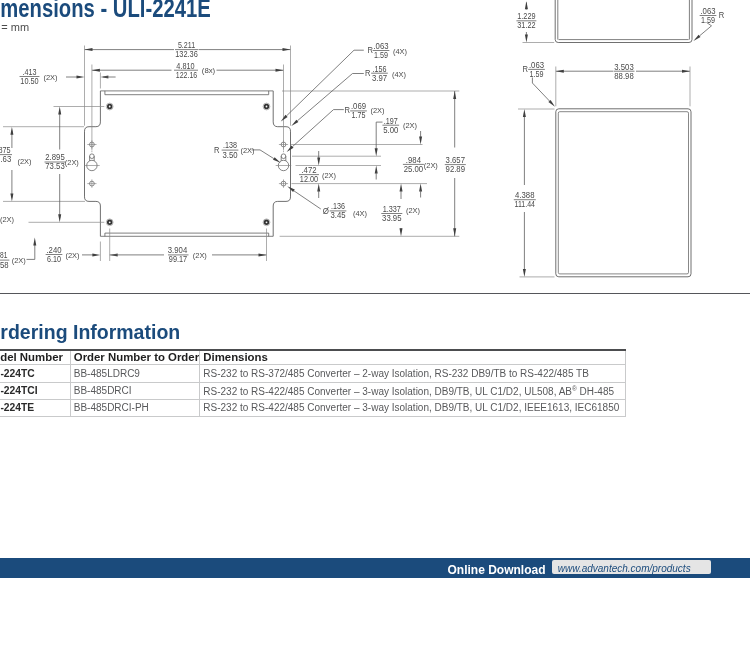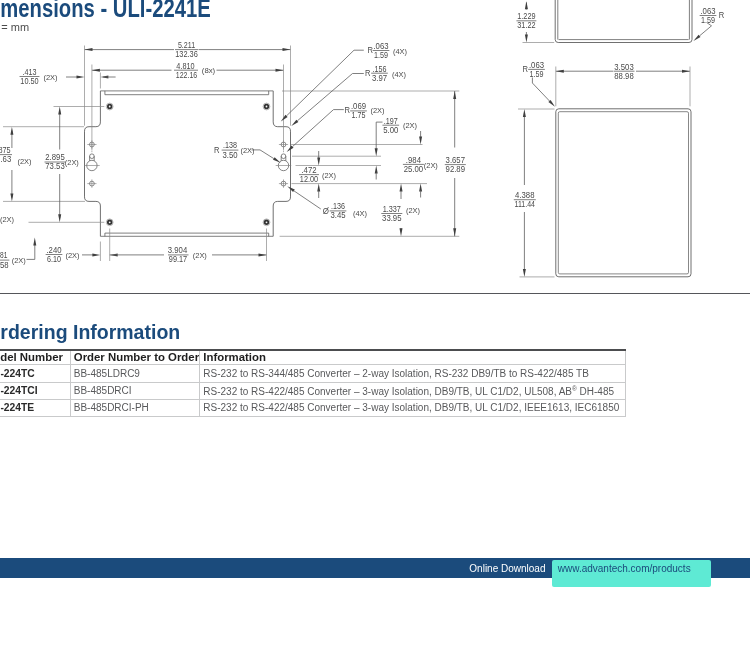--- a/index.html
+++ b/index.html
@@ -13,23 +13,23 @@
 table{position:absolute;left:-22.5px;top:348.6px;border-collapse:collapse;table-layout:fixed;
   font-size:10px;color:#58595b;}
 table{border-top:2px solid #4c4d4f;}
 td,th{border-bottom:1px solid #c9cacb;border-right:1px solid #c9cacb;padding:0 0 0 3.2px;
   white-space:nowrap;overflow:hidden;text-align:left;vertical-align:middle;}
 td:first-child,th:first-child{padding-left:6.3px;}
 th{color:#1e1e1e;font-size:11.4px;height:13.8px;}
 td{height:16.2px;}
 td.m{font-weight:bold;color:#2a2a2a;font-size:10.3px;}
 #foot{left:0;top:558.2px;width:750px;height:20px;background:#1b4b7c;}
-#foot .lbl{position:absolute;right:204.5px;top:4.5px;color:#fff;font-weight:normal;font-size:10px;}
-#foot .box{position:absolute;left:552.3px;top:2px;width:158.5px;height:27px;background:#5eead4;
-  border-radius:2px;}
+#foot .lbl{position:absolute;right:204.5px;top:4.5px;color:#fff;font-weight:bold;font-size:12px;}
+#foot .box{position:absolute;left:552.3px;top:2px;width:158.5px;height:14px;background:#e5e5e5;
+  border-radius:2px;font-style:italic;}
 #foot .box span{position:absolute;left:5.5px;top:2.5px;font-size:10px;color:#1b4b7c;}
 </style></head>
 <body>
 <svg width="750" height="302" viewBox="0 0 750 302" style="position:absolute;left:0;top:0" font-family="Liberation Sans, sans-serif">
     <line x1="100.4" y1="90.9" x2="273.2" y2="90.9" stroke="#606060" stroke-width="0.8"></line>
     <line x1="104.9" y1="94.7" x2="268.7" y2="94.7" stroke="#606060" stroke-width="0.8"></line>
     <line x1="104.9" y1="90.9" x2="104.9" y2="94.7" stroke="#606060" stroke-width="0.8"></line>
     <line x1="268.7" y1="90.9" x2="268.7" y2="94.7" stroke="#606060" stroke-width="0.8"></line>
     <line x1="100.4" y1="236.3" x2="273.2" y2="236.3" stroke="#606060" stroke-width="0.8"></line>
     <line x1="104.9" y1="233.1" x2="268.7" y2="233.1" stroke="#606060" stroke-width="0.8"></line>
@@ -285,26 +285,26 @@
 <table>
 <colgroup>
       <col style="width:92.6px">
       <col style="width:127.9px">
       <col style="width:425.7px">
     </colgroup>
 <tbody>
       <tr>
         <th>Model Number</th>
         <th>Order Number to Order</th>
-        <th>Information</th>
+        <th>Dimensions</th>
       </tr>
 <tr>
         <td class="m">ULI-224TC</td>
         <td>BB-485LDRC9</td>
-        <td>RS-232 to RS-344/485 Converter – 2-way Isolation, RS-232 DB9/TB to RS-422/485 TB</td>
+        <td>RS-232 to RS-372/485 Converter – 2-way Isolation, RS-232 DB9/TB to RS-422/485 TB</td>
       </tr>
 <tr>
         <td class="m">ULI-224TCI</td>
         <td>BB-485DRCI</td>
         <td>RS-232 to RS-422/485 Converter – 3-way Isolation, DB9/TB, UL C1/D2, UL508, AB<sup style="font-size:6.5px">®</sup> DH-485</td>
       </tr>
 <tr>
         <td class="m">ULI-224TE</td>
         <td>BB-485DRCI-PH</td>
         <td>RS-232 to RS-422/485 Converter – 3-way Isolation, DB9/TB, UL C1/D2, IEEE1613, IEC61850</td>

